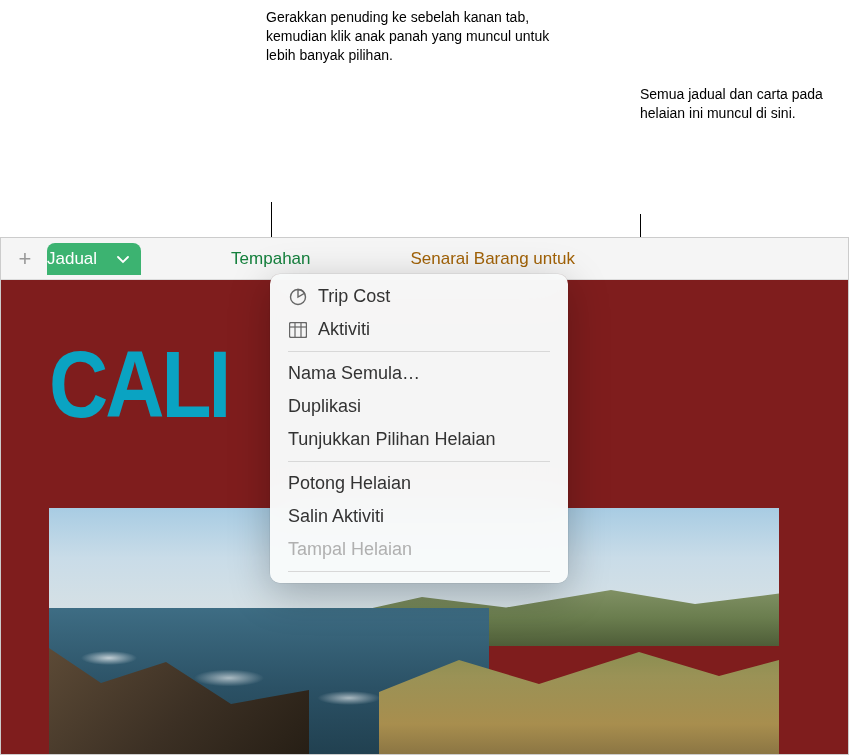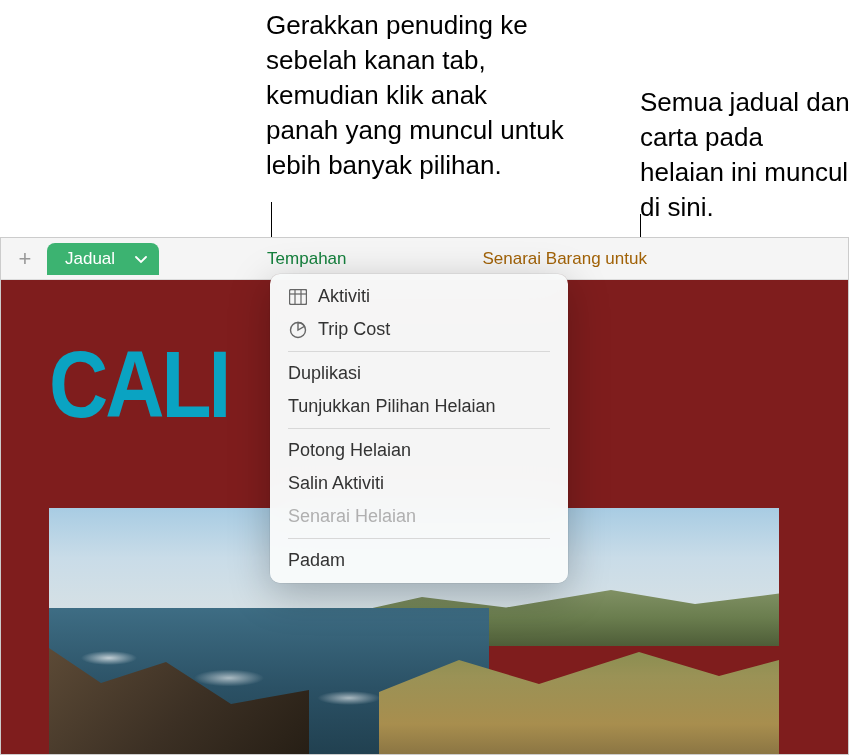--- a/index.html
+++ b/index.html
@@ -7,21 +7,21 @@
       width: 849px;
       height: 755px;
       font-family: -apple-system, BlinkMacSystemFont, "Helvetica Neue", sans-serif;
       background: #fff;
       position: relative;
       overflow: hidden;
     }
     
     .callout {
       position: absolute;
-      font-size: 26px;
+      font-size: 14px;
       line-height: 1.35;
       color: #000;
     }
     .callout-left {
       top: 8px;
       left: 266px;
       width: 300px;
     }
     .callout-right {
       top: 85px;
@@ -64,21 +64,21 @@
       color: #999;
       font-size: 22px;
       font-weight: 300;
       cursor: pointer;
     }
     
     .tab {
       height: 32px;
       display: flex;
       align-items: center;
-      padding: 0 18px;
+      padding: 0 0;
       font-size: 17px;
       color: #666;
       background: #eeeeee;
       border-radius: 8px 8px 0 0;
       margin-left: 4px;
       position: relative;
     }
     
     .tab.active {
       background: #3CB371;
@@ -274,52 +274,52 @@
       <div class="waves"></div>
       <div class="hills-right"></div>
       <div class="cliff-left"></div>
     </div>
   </div>
 </div>
 
 <div class="context-menu">
   <div class="menu-item">
     <span class="menu-icon">
+      <svg width="18" height="18" viewBox="0 0 18 18">
+          <circle cx="9" cy="9" r="7.5" fill="none" stroke="#666" stroke-width="1.4"></circle>
+          <path d="M9 9 L9 1.5 A7.5 7.5 0 0 1 15.5 5.25 Z" fill="none" stroke="#666" stroke-width="1.4"></path>
+        </svg>
+    </span>
+    <span>Trip Cost</span>
+  </div>
+  <div class="menu-item">
+    <span class="menu-icon">
       <svg width="18" height="16" viewBox="0 0 18 16">
           <rect x="0.5" y="0.5" width="17" height="15" rx="1.5" fill="none" stroke="#666" stroke-width="1.4"></rect>
           <line x1="0.5" y1="5" x2="17.5" y2="5" stroke="#666" stroke-width="1.2"></line>
           <line x1="6" y1="0.5" x2="6" y2="15.5" stroke="#666" stroke-width="1.2"></line>
           <line x1="12" y1="0.5" x2="12" y2="15.5" stroke="#666" stroke-width="1.2"></line>
         </svg>
     </span>
     <span>Aktiviti</span>
   </div>
-  <div class="menu-item">
-    <span class="menu-icon">
-      <svg width="18" height="18" viewBox="0 0 18 18">
-          <circle cx="9" cy="9" r="7.5" fill="none" stroke="#666" stroke-width="1.4"></circle>
-          <path d="M9 9 L9 1.5 A7.5 7.5 0 0 1 15.5 5.25 Z" fill="none" stroke="#666" stroke-width="1.4"></path>
-        </svg>
-    </span>
-    <span>Trip Cost</span>
-  </div>
   <div class="menu-sep"></div>
   <div class="menu-item">
+    <span>Nama Semula…</span>
+  </div>
+  <div class="menu-item">
     <span>Duplikasi</span>
   </div>
   <div class="menu-item">
     <span>Tunjukkan Pilihan Helaian</span>
   </div>
   <div class="menu-sep"></div>
   <div class="menu-item">
     <span>Potong Helaian</span>
   </div>
   <div class="menu-item">
     <span>Salin Aktiviti</span>
   </div>
   <div class="menu-item disabled">
-    <span>Senarai Helaian</span>
+    <span>Tampal Helaian</span>
   </div>
   <div class="menu-sep"></div>
-  <div class="menu-item">
-    <span>Padam</span>
-  </div>
 </div>
 
 </body></html>

